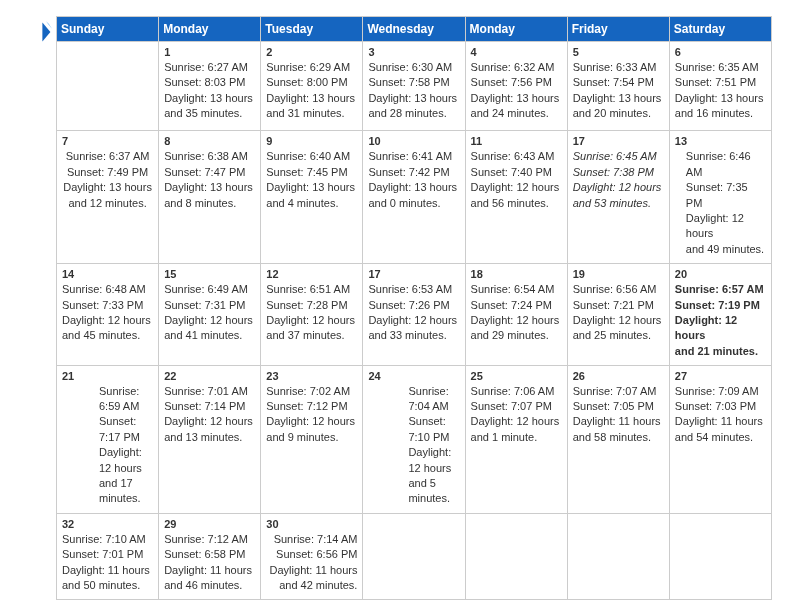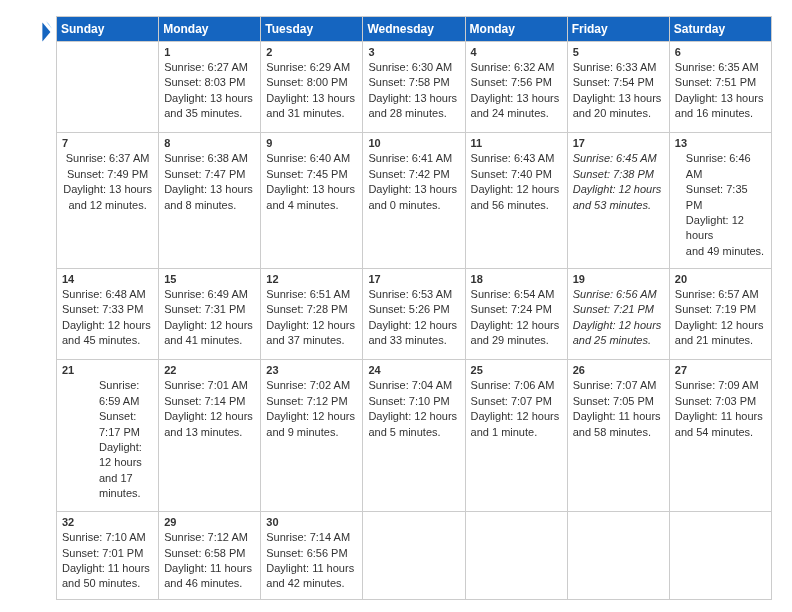--- a/index.html
+++ b/index.html
@@ -238,41 +238,41 @@
           <td>
             <span class="day-num">12</span>
             <div class="day-detail" style="white-space: pre-line;">Sunrise: 6:51 AM
 Sunset: 7:28 PM
 Daylight: 12 hours
 and 37 minutes.</div>
           </td>
           <td>
             <span class="day-num">17</span>
             <div class="day-detail" style="white-space: pre-line;">Sunrise: 6:53 AM
-Sunset: 5:26 PM
+Sunset: 7:26 PM
 Daylight: 12 hours
 and 33 minutes.</div>
           </td>
           <td>
             <span class="day-num">18</span>
             <div class="day-detail" style="white-space: pre-line;">Sunrise: 6:54 AM
 Sunset: 7:24 PM
 Daylight: 12 hours
 and 29 minutes.</div>
           </td>
           <td>
             <span class="day-num">19</span>
-            <div class="day-detail" style="white-space: pre-line; font-style: italic;">Sunrise: 6:56 AM
+            <div class="day-detail" style="white-space: pre-line;">Sunrise: 6:56 AM
 Sunset: 7:21 PM
 Daylight: 12 hours
 and 25 minutes.</div>
           </td>
           <td>
             <span class="day-num">20</span>
-            <div class="day-detail" style="white-space: pre-line;">Sunrise: 6:57 AM
+            <div class="day-detail" style="white-space: pre-line; font-weight: bold;">Sunrise: 6:57 AM
 Sunset: 7:19 PM
 Daylight: 12 hours
 and 21 minutes.</div>
           </td>
         </tr>
         <tr>
           <td>
             <span class="day-num">21</span>
             <div class="day-detail" style="white-space: pre-line; margin-left: 37px;">Sunrise: 6:59 AM
 Sunset: 7:17 PM
@@ -288,21 +288,21 @@
           </td>
           <td>
             <span class="day-num">23</span>
             <div class="day-detail" style="white-space: pre-line;">Sunrise: 7:02 AM
 Sunset: 7:12 PM
 Daylight: 12 hours
 and 9 minutes.</div>
           </td>
           <td>
             <span class="day-num">24</span>
-            <div class="day-detail" style="white-space: pre-line;">Sunrise: 7:04 AM
+            <div class="day-detail" style="white-space: pre-line; margin-left: 40px;">Sunrise: 7:04 AM
 Sunset: 7:10 PM
 Daylight: 12 hours
 and 5 minutes.</div>
           </td>
           <td>
             <span class="day-num">25</span>
             <div class="day-detail" style="white-space: pre-line;">Sunrise: 7:06 AM
 Sunset: 7:07 PM
 Daylight: 12 hours
 and 1 minute.</div>
@@ -332,21 +332,21 @@
           </td>
           <td>
             <span class="day-num">29</span>
             <div class="day-detail" style="white-space: pre-line;">Sunrise: 7:12 AM
 Sunset: 6:58 PM
 Daylight: 11 hours
 and 46 minutes.</div>
           </td>
           <td>
             <span class="day-num">30</span>
-            <div class="day-detail" style="white-space: pre-line;">Sunrise: 7:14 AM
+            <div class="day-detail" style="white-space: pre-line; text-align: right;">Sunrise: 7:14 AM
 Sunset: 6:56 PM
 Daylight: 11 hours
 and 42 minutes.</div>
           </td>
           <td class="empty"></td>
           <td class="empty"></td>
           <td class="empty"></td>
           <td class="empty"></td>
         </tr>
       </tbody>

